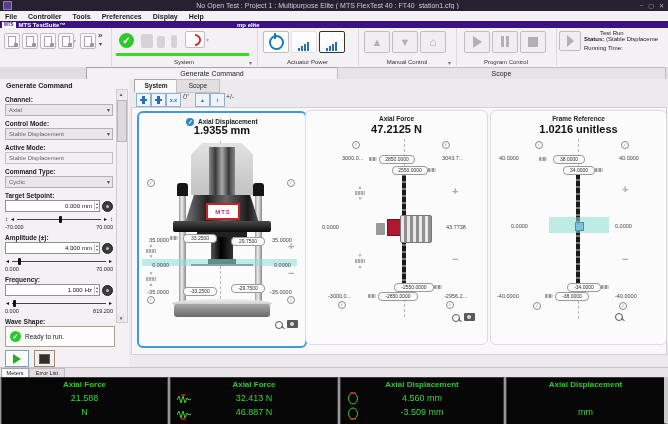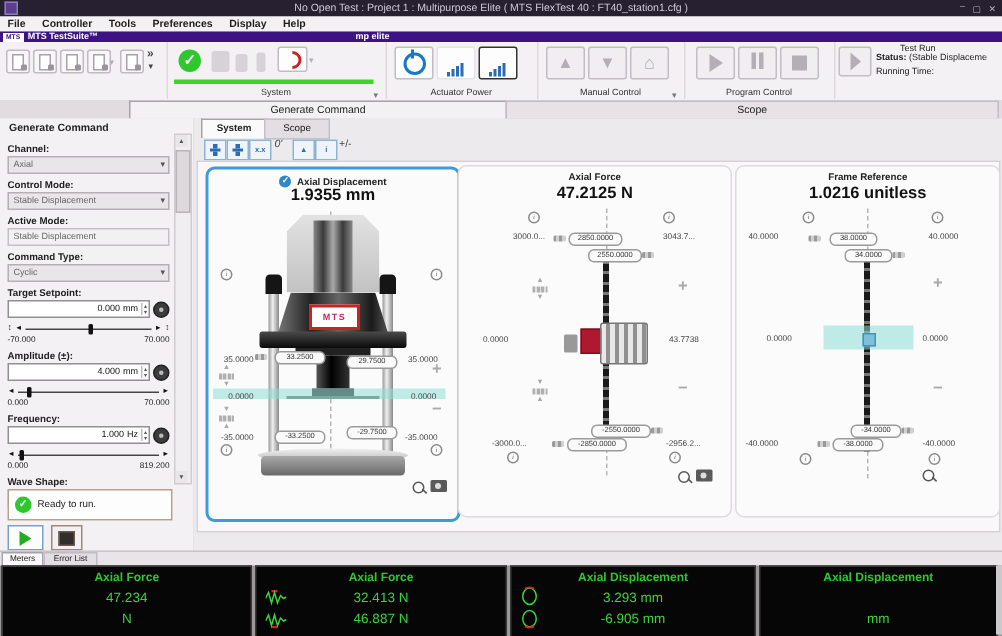--- a/index.html
+++ b/index.html
@@ -607,21 +607,21 @@
   </div>
 
   <div id="bottomtabs">
     <div class="btab on" style="left:1px;width:26px;">Meters</div>
     <div class="btab off" style="left:29px;width:34px;">Error List</div>
   </div>
 
   <div id="metersbar">
     <div class="mcell" style="left:1px;width:165px;">
       <div class="mtitle">Axial Force</div>
-      <div class="mrow" style="top:15px;">47.234</div>
+      <div class="mrow" style="top:15px;">21.588</div>
       <div class="mrow" style="top:29px;">N</div>
     </div>
     <div class="mcell" style="left:170px;width:166px;">
       <div class="mtitle">Axial Force</div>
       <span class="mico" style="top:13px;">
         <svg width="14" height="11" viewBox="0 0 14 11">
             <path d="M4 1 h4" stroke="#d22" stroke-width="1.5" fill="none"></path>
             <path d="M0 6 l2-4 2 7 2-7 2 7 2-5 2 2 2-1" stroke="#3ad43a" stroke-width="1" fill="none"></path>
           </svg>
       </span>
@@ -641,22 +641,22 @@
             <ellipse cx="6" cy="6.5" rx="4.5" ry="5.5" stroke="#3ad43a" fill="none"></ellipse>
             <path d="M3 1.6 A5 5 0 0 1 9 1.6" stroke="#d22" stroke-width="1.4" fill="none"></path>
           </svg>
       </span>
       <span class="mico" style="top:28px;">
         <svg width="12" height="13" viewBox="0 0 12 13">
             <ellipse cx="6" cy="6.5" rx="4.5" ry="5.5" stroke="#3ad43a" fill="none"></ellipse>
             <path d="M3 11.4 A5 5 0 0 0 9 11.4" stroke="#d22" stroke-width="1.4" fill="none"></path>
           </svg>
       </span>
-      <div class="mrow" style="top:15px;">3.293 mm</div>
-      <div class="mrow" style="top:29px;">-6.905 mm</div>
+      <div class="mrow" style="top:15px;">4.560 mm</div>
+      <div class="mrow" style="top:29px;">-3.509 mm</div>
     </div>
     <div class="mcell" style="left:506px;width:157px;">
       <div class="mtitle">Axial Displacement</div>
       <div class="mrow" style="top:29px;">mm</div>
     </div>
     <div id="msliver"></div>
   </div>
 
 </div>
 

